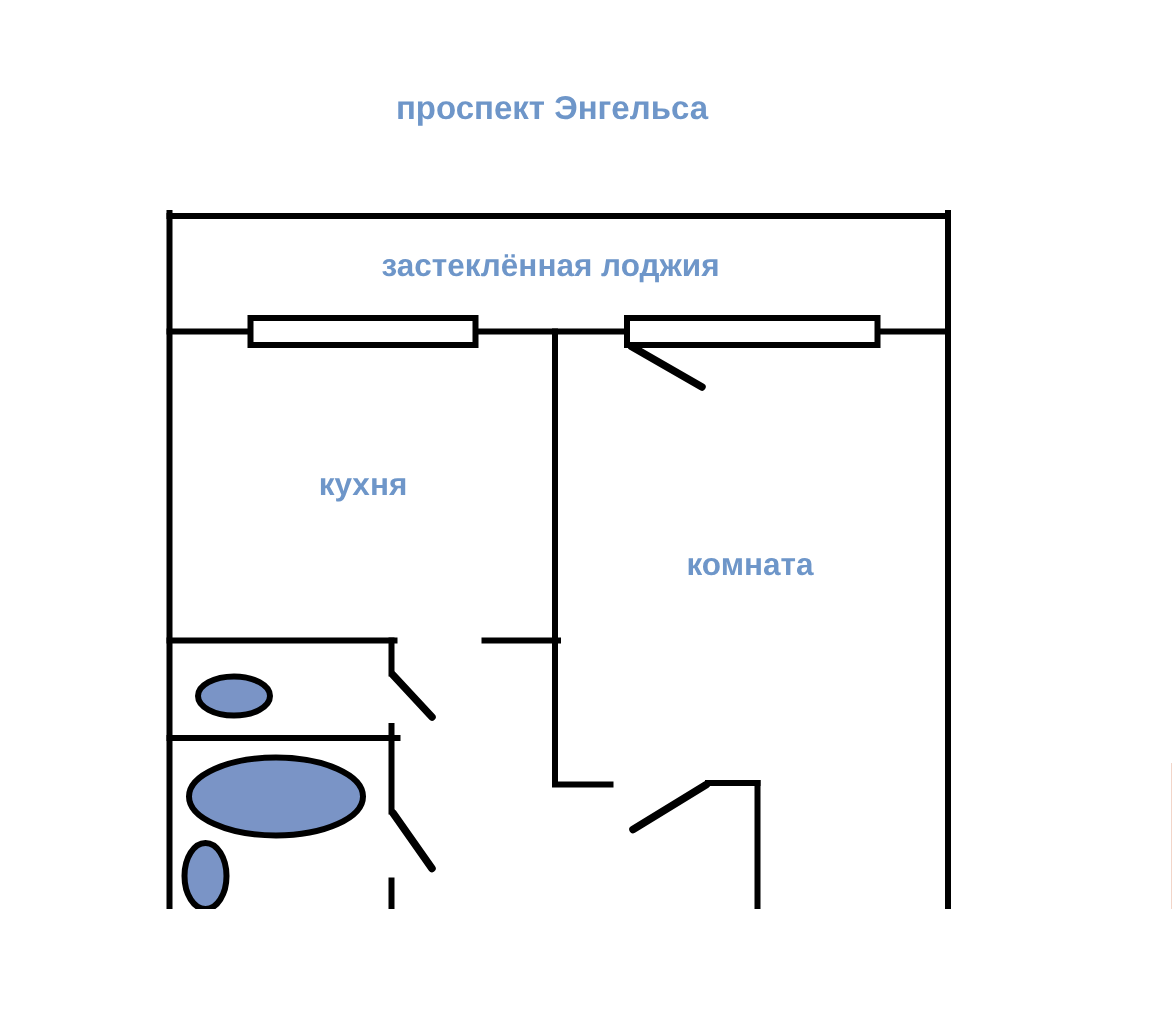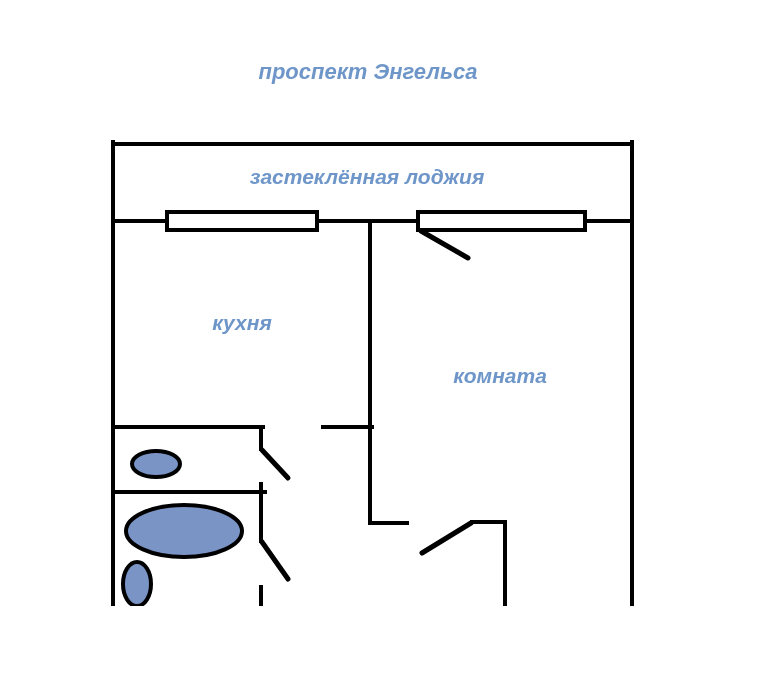--- a/index.html
+++ b/index.html
@@ -7,21 +7,20 @@
     padding: 0;
     background: #ffffff;
   }
   .canvas {
     position: relative;
     width: 781px;
     height: 606px;
     background: #c2410c;
     overflow: hidden;
     font-family: "Liberation Sans", sans-serif;
-    font-style: italic;
   }
   svg text {
     font-family: "Liberation Sans", "DejaVu Sans", sans-serif;
     font-weight: bold;
   }
 </style>
 </head>
 <body>
 
 <div class="canvas">

